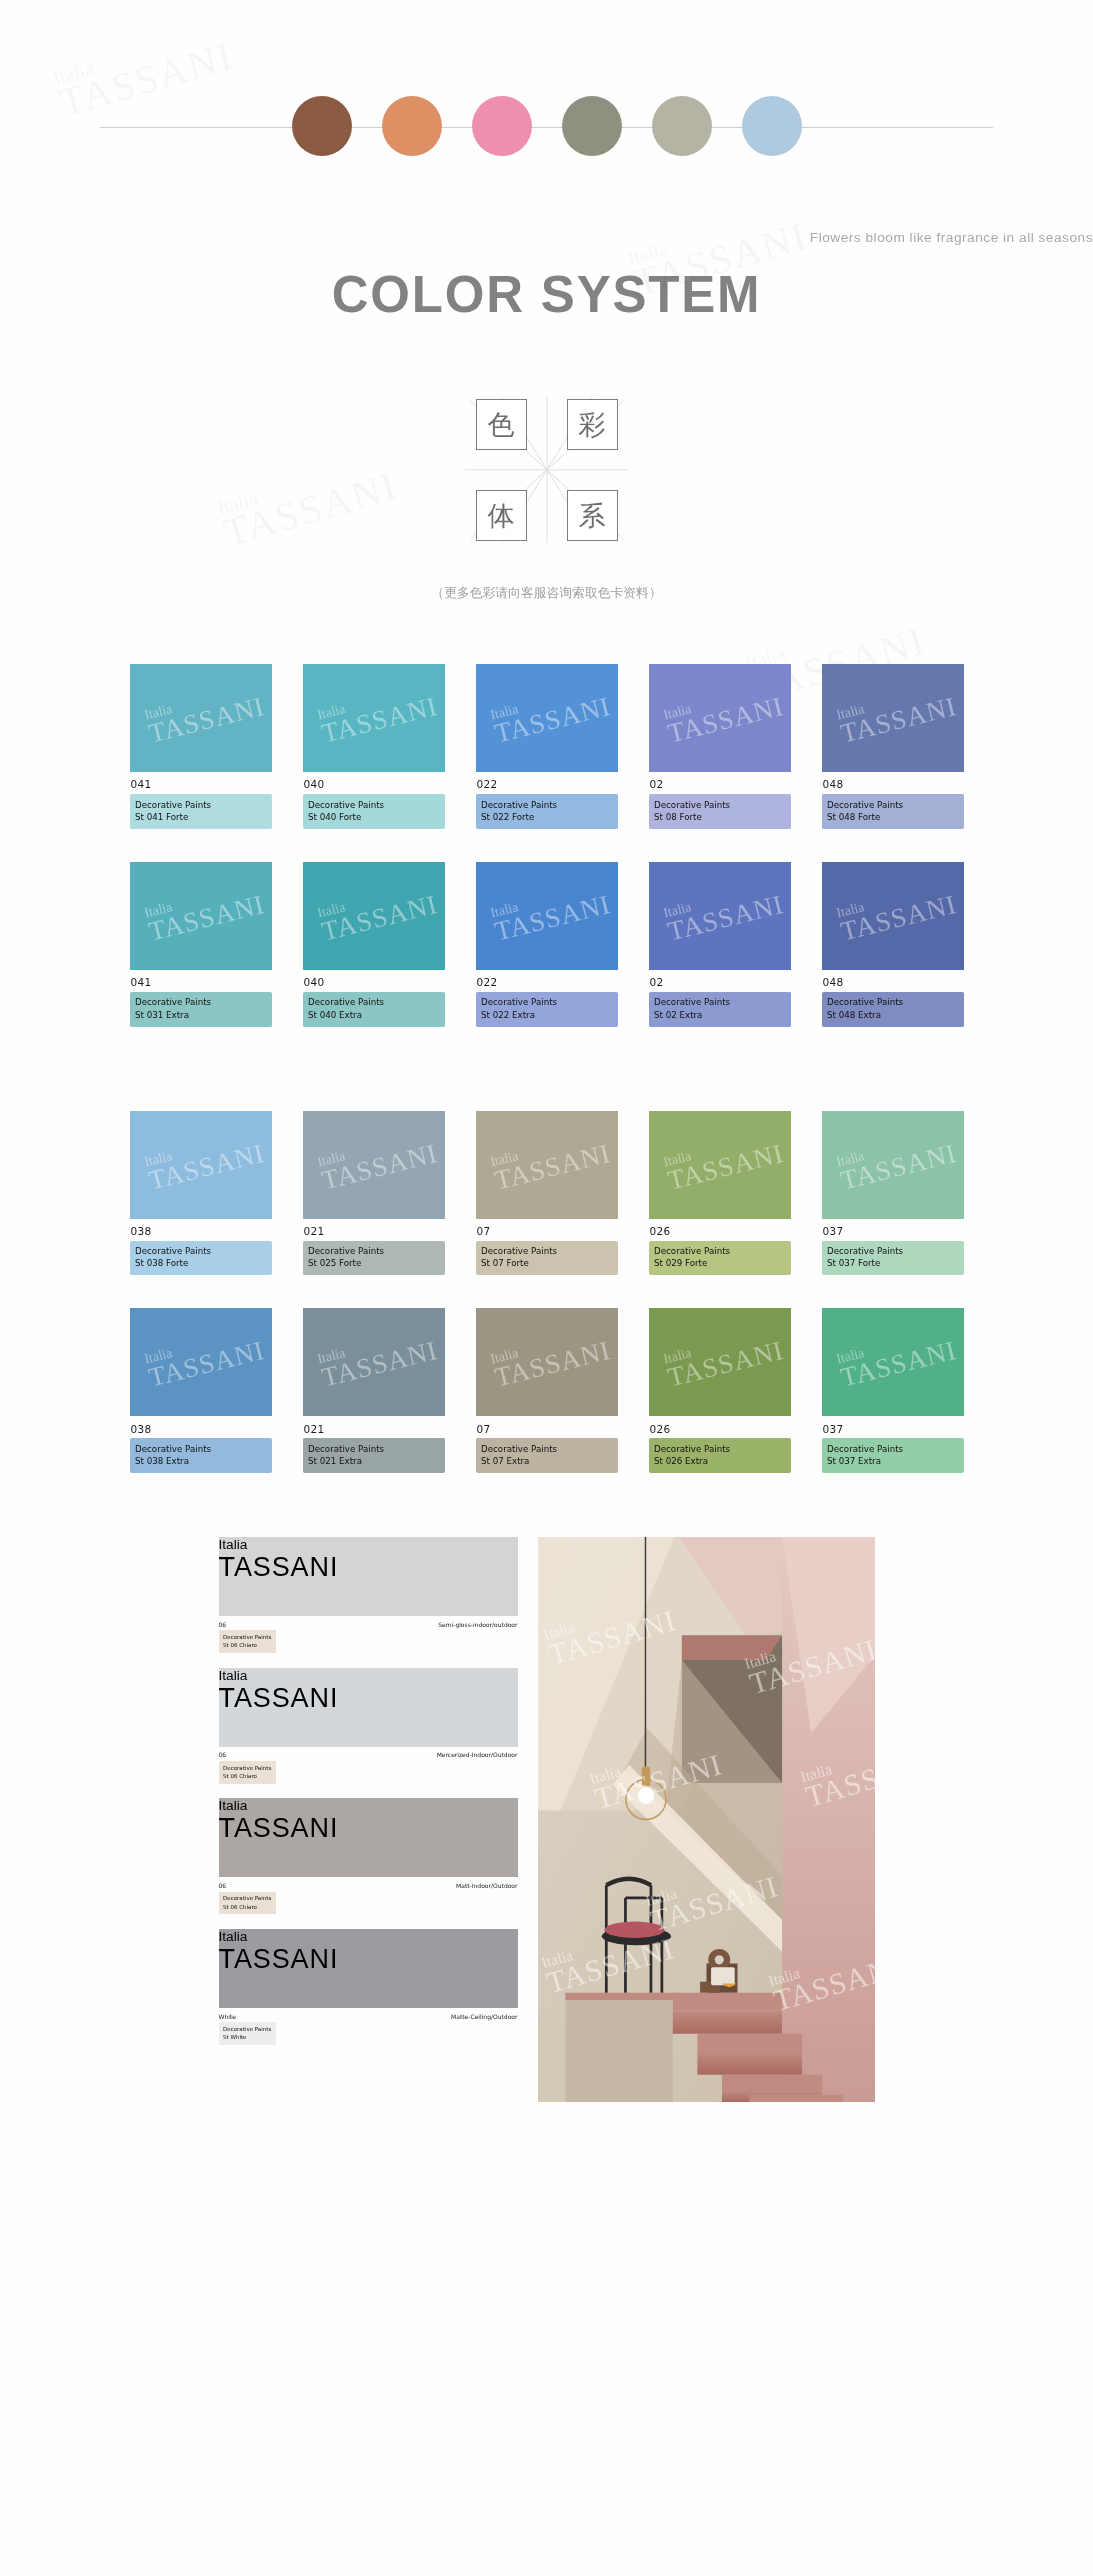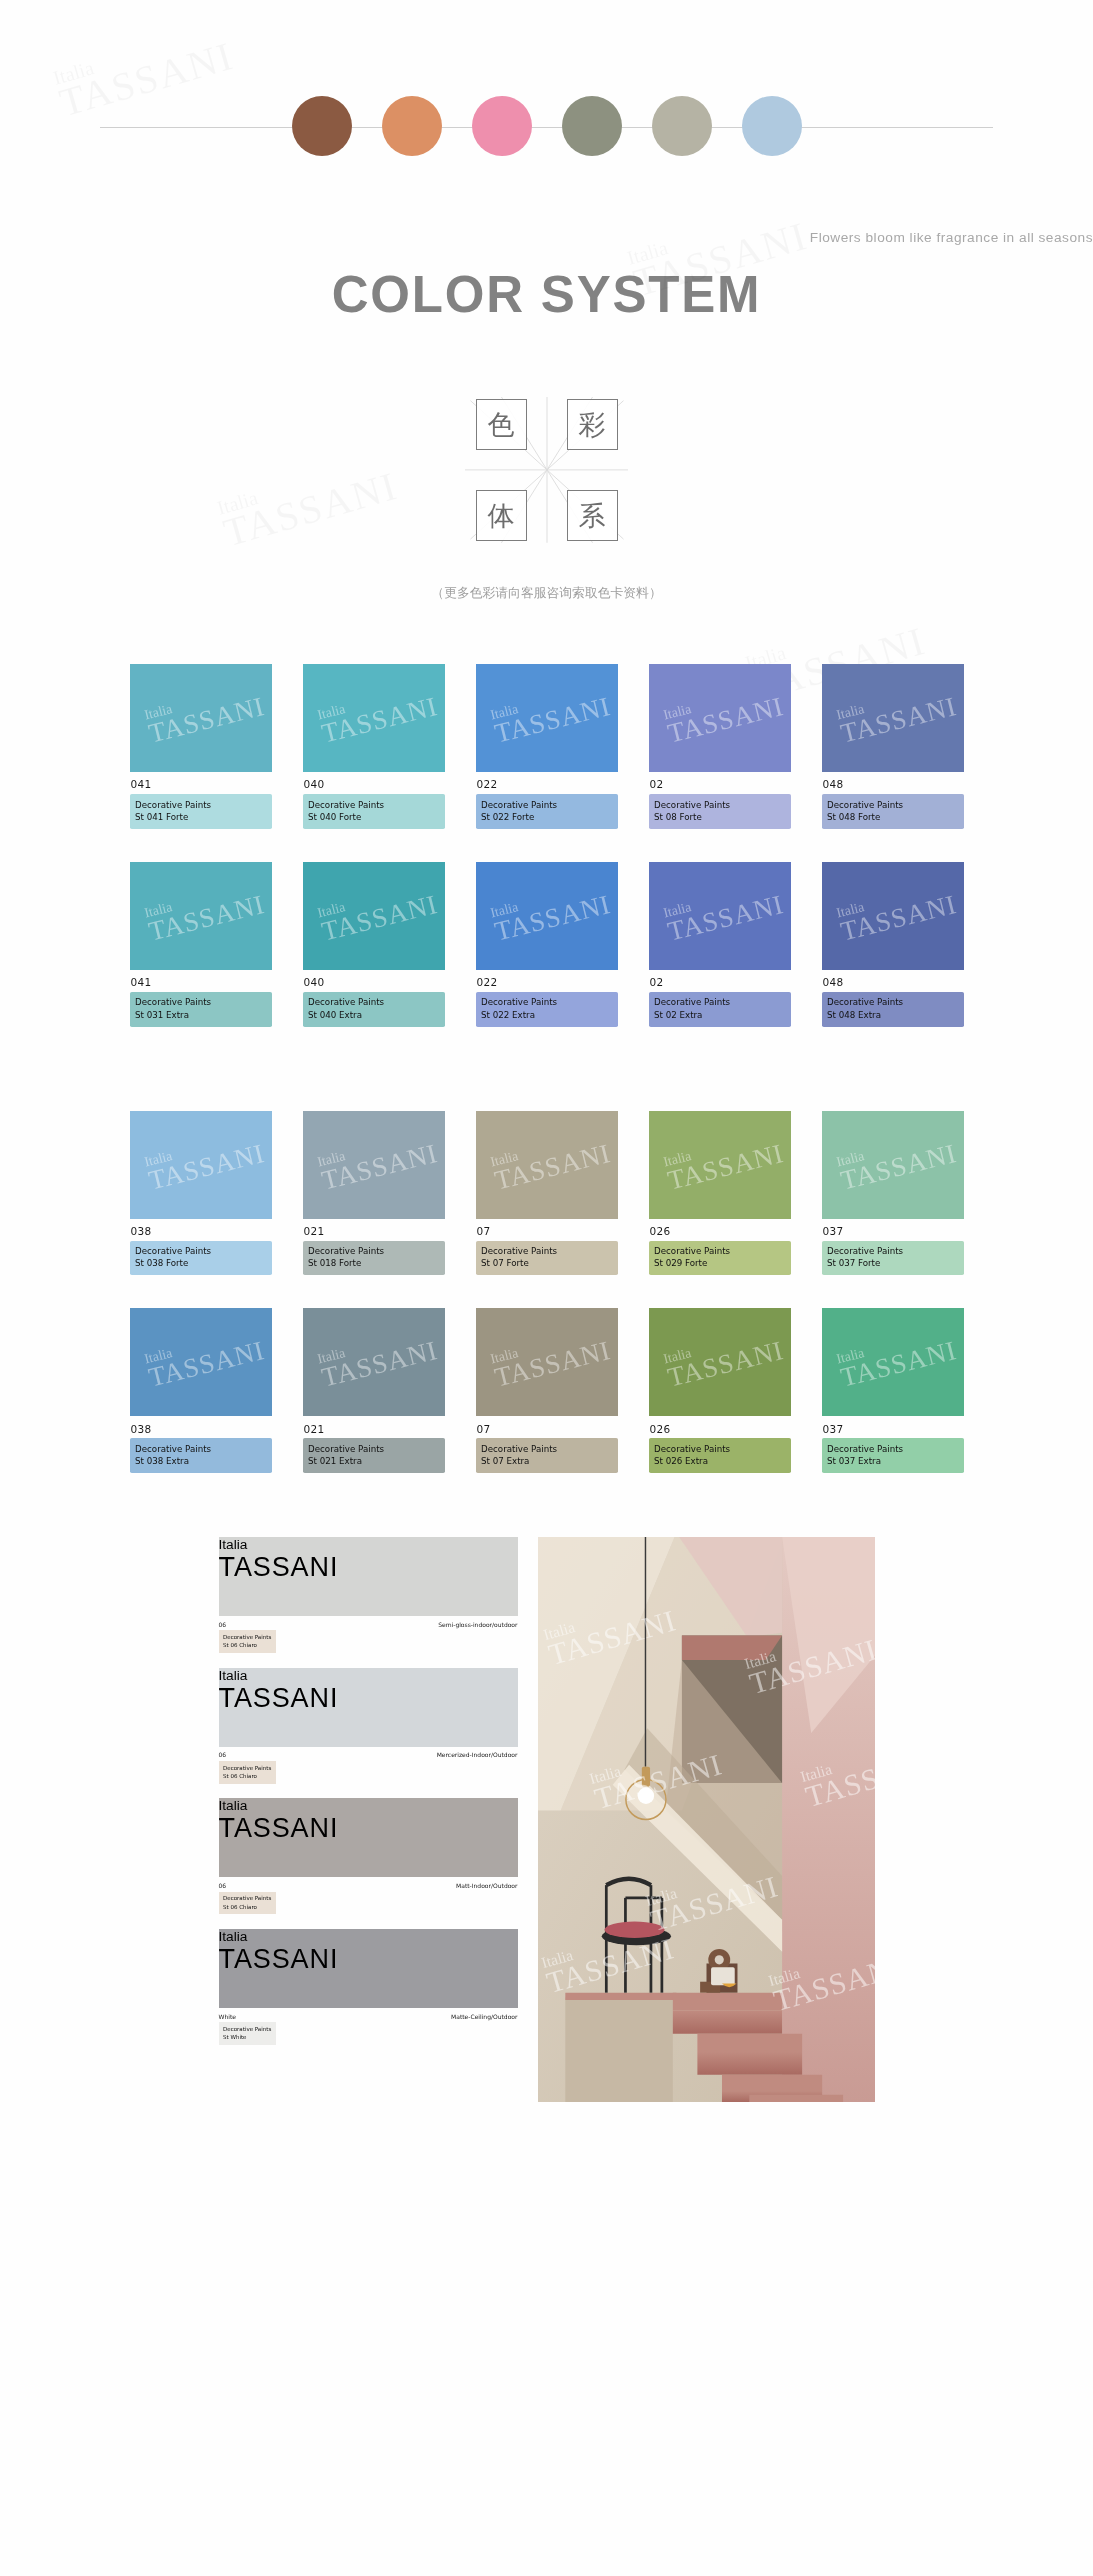--- a/index.html
+++ b/index.html
@@ -438,21 +438,21 @@
       <div class="swatch">
         <div class="swatch-chip" style="background: rgb(147, 166, 178);">
           <div class="wm">
             <span class="wm1">Italia</span>
             <span class="wm2">TASSANI</span>
           </div>
         </div>
         <div class="swatch-code">021</div>
         <div class="swatch-tag" style="background: rgb(174, 185, 182);">
           <div>Decorative Paints</div>
-          <div>St 018 Forte</div>
+          <div>St 025 Forte</div>
         </div>
       </div>
       <div class="swatch">
         <div class="swatch-chip" style="background: rgb(175, 168, 146);">
           <div class="wm">
             <span class="wm1">Italia</span>
             <span class="wm2">TASSANI</span>
           </div>
         </div>
         <div class="swatch-code">07</div>

